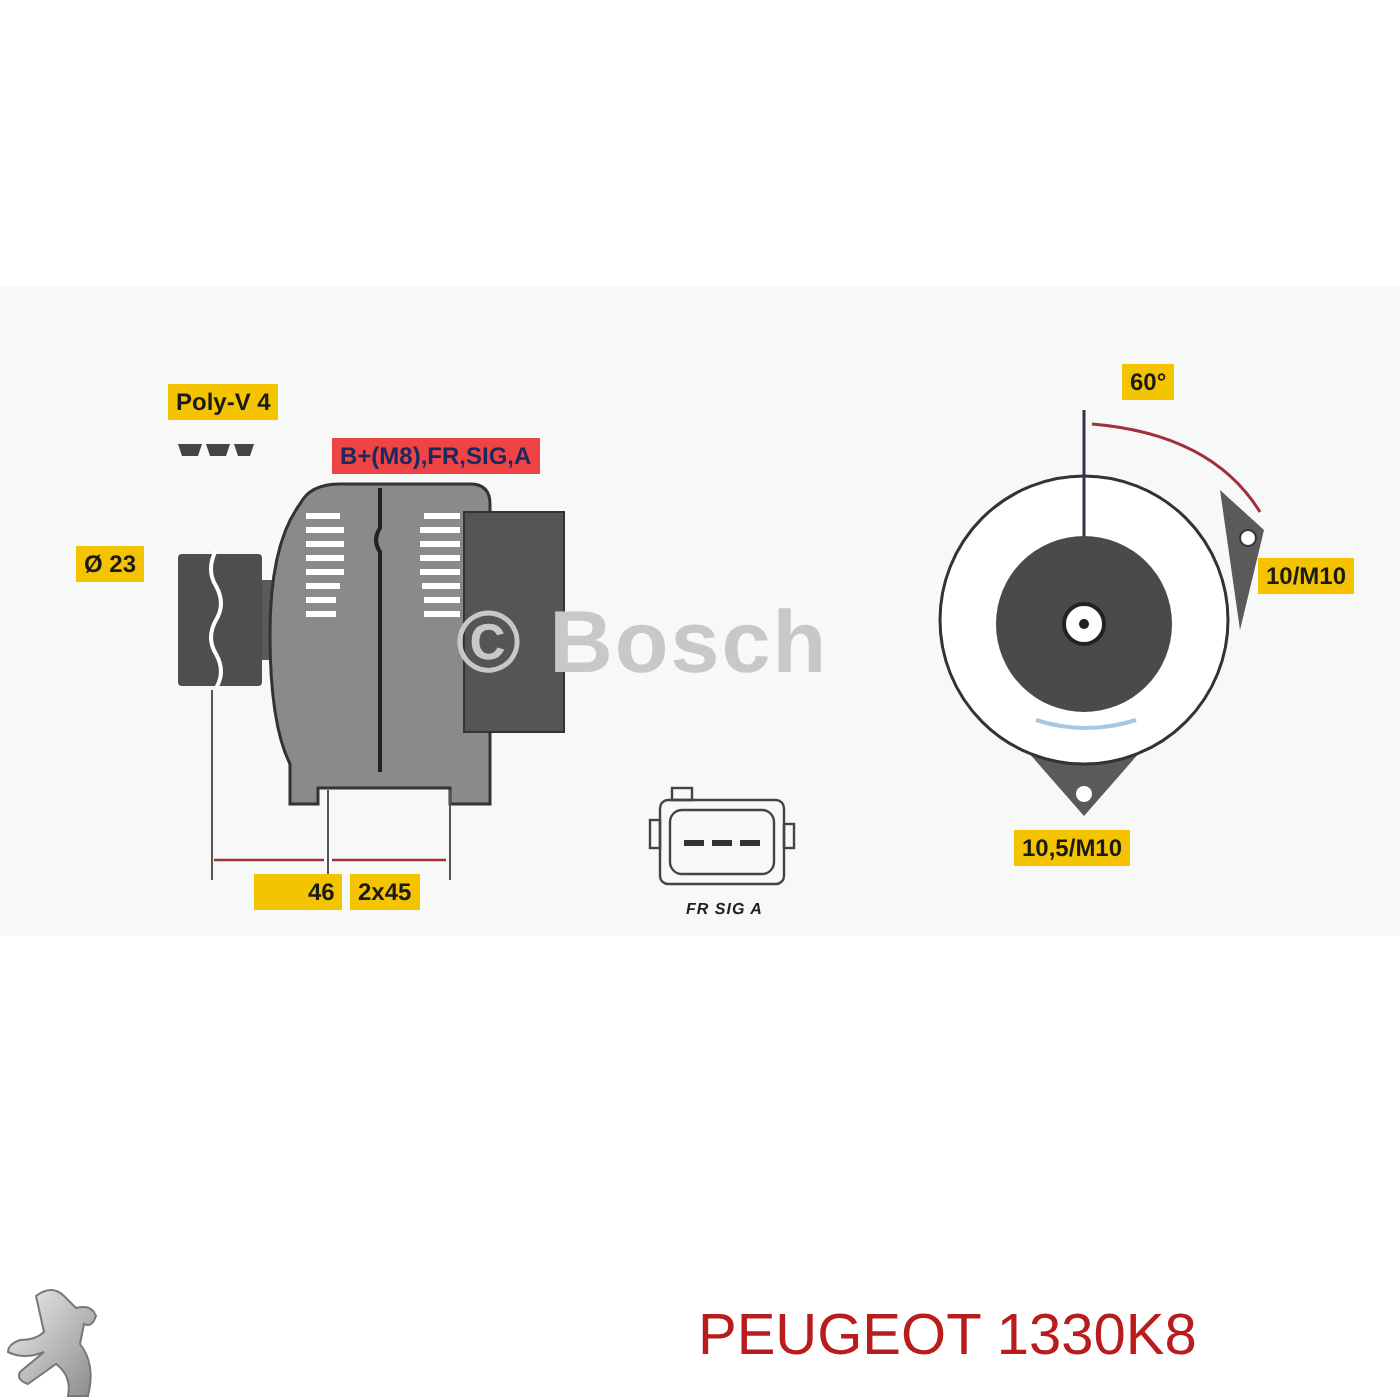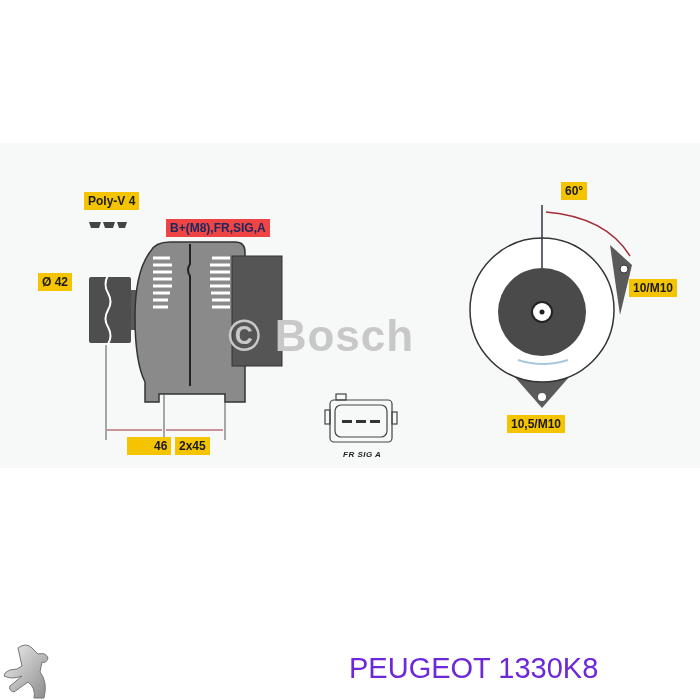--- a/index.html
+++ b/index.html
@@ -1,22 +1,22 @@
 <!DOCTYPE html>
 <html><head>
 <meta charset="utf-8">
 <style>
   html,body{margin:0;padding:0;}
   body{width:700px;height:700px;background:#ffffff;position:relative;overflow:hidden;font-family:"Liberation Sans",sans-serif;}
   .panel{position:absolute;left:0;top:143px;width:700px;height:325px;background:#f7f8f8;}
   .tag{position:absolute;background:#f5c400;color:#1a1a1a;font-weight:bold;font-size:12px;line-height:16px;padding:1px 4px;white-space:nowrap;}
   .tag-blue{position:absolute;background:#ef4444;color:#1a2a60;font-weight:bold;font-size:12px;line-height:16px;padding:1px 4px;white-space:nowrap;}
-  .wm{position:absolute;left:228px;top:297px;font-size:44px;font-weight:bold;color:#c8c8c8;letter-spacing:1px;white-space:nowrap;margin-top:14px;}
+  .wm{position:absolute;left:228px;top:297px;font-size:44px;font-weight:bold;color:#c8c8c8;letter-spacing:1px;white-space:nowrap;}
   .conn-labels{position:absolute;left:343px;top:450px;font-size:8px;font-weight:bold;color:#222;white-space:nowrap;letter-spacing:0.5px;font-style:italic;}
-  .product{position:absolute;left:349px;top:652px;font-size:29px;color:#6d28d9;white-space:nowrap;}
+  .product{position:absolute;left:349px;top:652px;font-size:29px;color:#b91c1c;white-space:nowrap;}
   svg{position:absolute;left:0;top:0;}
 </style>
 </head>
 <body>
 
 <div class="panel"></div>
 
 <svg width="700" height="700">
 
   <g fill="#444">
@@ -84,21 +84,21 @@
   <circle cx="542" cy="397" r="4" fill="#fff"></circle>
   <path d="M568 360 q-25 8 -50 0" stroke="#a8c8e0" stroke-width="2" fill="none"></path>
   <line x1="542" y1="205" x2="542" y2="268" stroke="#334" stroke-width="1.5"></line>
   <path d="M546 212 q60 5 84 44" stroke="#a0303a" stroke-width="1.5" fill="none"></path>
 </svg>
 
 <div class="wm">© Bosch</div>
 
 <div class="tag" style="left:84px;top:192px;">Poly-V 4</div>
 <div class="tag-blue" style="left:166px;top:219px;">B+(M8),FR,SIG,A</div>
-<div class="tag" style="left:38px;top:273px;">Ø 42</div>
+<div class="tag" style="left:38px;top:273px;">Ø 23</div>
 <div class="tag" style="left:127px;top:437px;padding-left:27px;">46</div>
 <div class="tag" style="left:175px;top:437px;">2x45</div>
 <div class="tag" style="left:561px;top:182px;">60°</div>
 <div class="tag" style="left:629px;top:279px;">10/M10</div>
 <div class="tag" style="left:507px;top:415px;">10,5/M10</div>
 <div class="conn-labels">FR  SIG   A</div>
 
 <svg width="60" height="60" style="left:0;top:640px;">
   <defs>
       <linearGradient id="lg" x1="0" y1="0" x2="1" y2="1">

